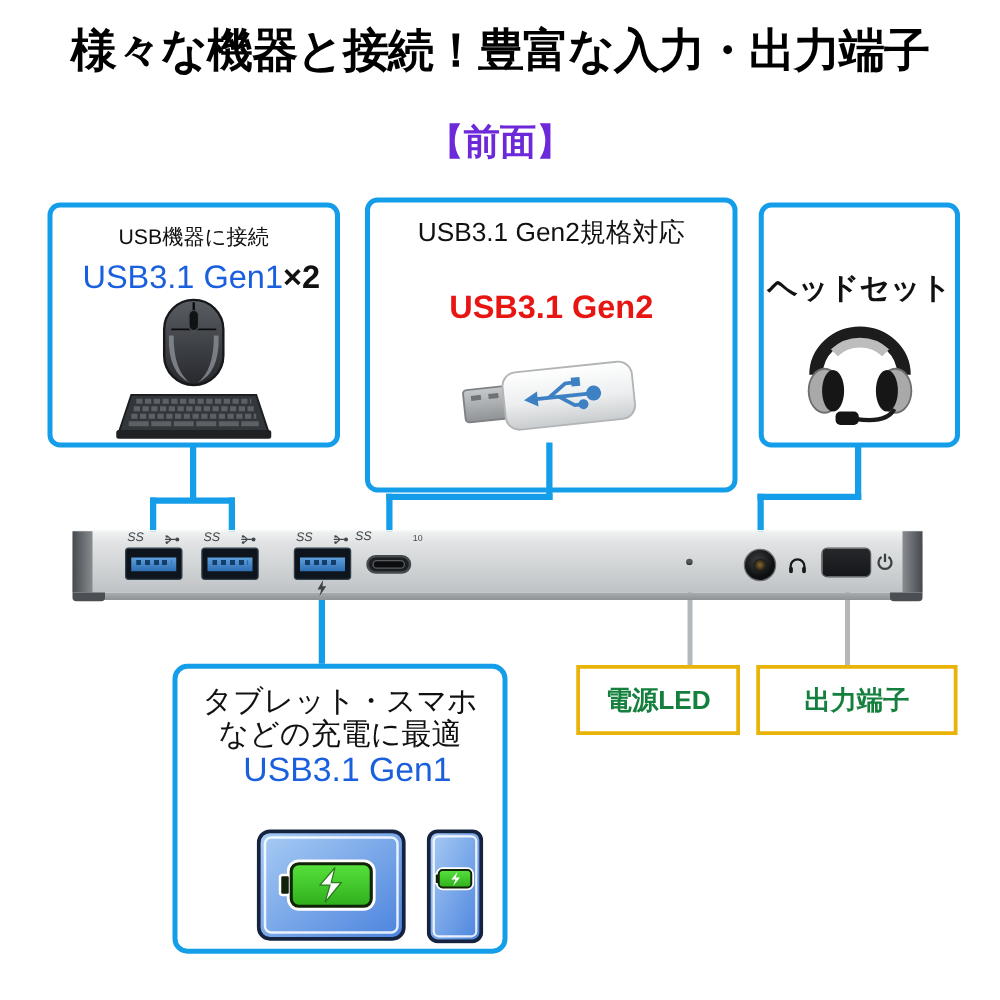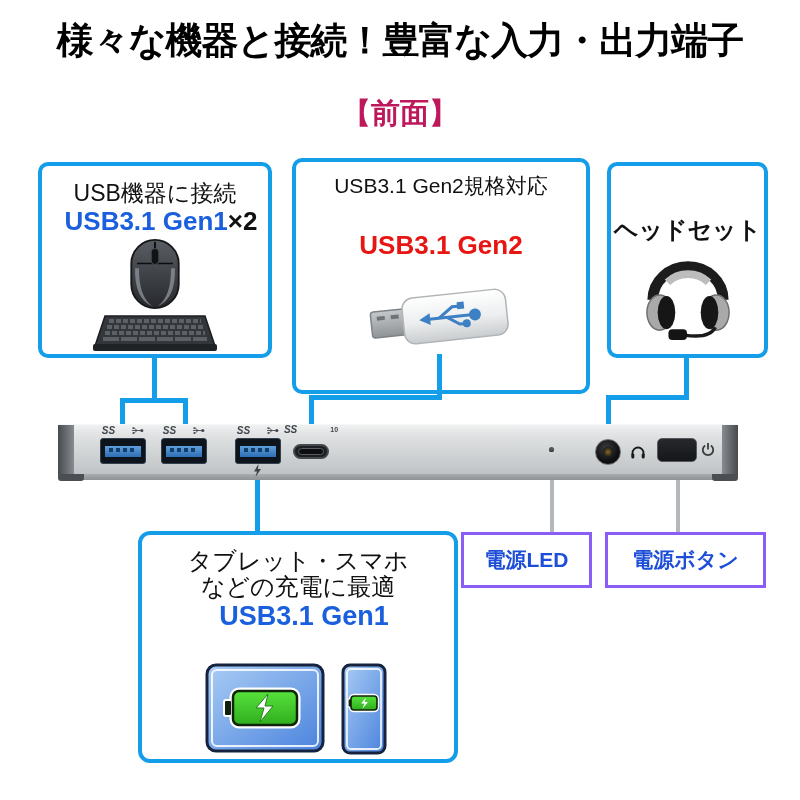--- a/index.html
+++ b/index.html
@@ -2,25 +2,25 @@
 <html><head>
 <meta charset="utf-8">
 <style>
   html,body{margin:0;padding:0;background:#fff;}
   .stage{position:relative;width:800px;height:800px;background:#ffffff;overflow:hidden;
          font-family:"Liberation Sans","DejaVu Sans",sans-serif;color:#111;}
   .abs{position:absolute;}
   .ctr{text-align:center;left:0;right:0;}
 
   .page-title{top:16px;font-size:37px;font-weight:800;letter-spacing:-1px;color:#000;}
-  .subtitle{top:94px;font-size:29px;font-weight:800;color:#be185d;}
+  .subtitle{top:94px;font-size:29px;font-weight:800;color:#6d28d9;}
 
   .cbox{position:absolute;border:4px solid #149de8;border-radius:10px;background:#fff;box-sizing:border-box;}
-  .gbox{position:absolute;border:3px solid #8b5cf6;background:#fff;box-sizing:border-box;
-        display:flex;align-items:center;justify-content:center;font-size:21px;font-weight:700;color:#1d4ed8;}
+  .gbox{position:absolute;border:3px solid #eab308;background:#fff;box-sizing:border-box;
+        display:flex;align-items:center;justify-content:center;font-size:21px;font-weight:700;color:#15803d;}
 
   .vline{position:absolute;width:5px;background:#149de8;}
   .hline{position:absolute;height:5px;background:#149de8;}
   .gline{position:absolute;width:4px;background:#b4b8ba;}
 
   .device{position:absolute;left:58px;top:424px;width:680px;height:49px;
           background:linear-gradient(180deg,#f0f1f1 0%,#dfe1e2 22%,#d2d5d6 55%,#c6c9cb 85%,#bfc2c4 100%);
           border-top:1px solid #f6f7f7;}
   .cap-l{position:absolute;left:0;top:0;width:16px;height:49px;background:linear-gradient(90deg,#46494d,#888b8f);}
   .cap-r{position:absolute;right:0;top:0;width:16px;height:49px;background:linear-gradient(270deg,#46494d,#888b8f);}
@@ -29,36 +29,36 @@
 
   .port-a{position:absolute;width:46px;height:26px;top:438px;background:#0d141b;border:1px solid #33404d;
           border-radius:3px;box-sizing:border-box;}
   .tongue{position:absolute;left:4px;top:7px;width:36px;height:11px;background:linear-gradient(180deg,#5ea0dd,#2e6eb4);}
   .pins{position:absolute;left:8px;top:9px;width:28px;height:4px;
         background:repeating-linear-gradient(90deg,#143e6a 0 4px,rgba(0,0,0,0) 4px 7px);}
   .port-c{position:absolute;left:293px;top:444px;width:36px;height:15px;background:#1d2023;
           border:2px solid #45494d;border-radius:8px;box-sizing:border-box;}
   .port-c-inner{position:absolute;left:3px;right:3px;top:2px;bottom:2px;border-radius:5px;background:#0b0d0e;border:1px solid #5a5e62;}
 
-  .ss{position:absolute;width:46px;display:flex;align-items:center;justify-content:center;gap:16px;
-      font-style:italic;font-weight:700;font-size:10px;color:#41474d;}
+  .ss{position:absolute;width:46px;display:flex;align-items:flex-end;justify-content:center;gap:16px;
+      font-style:italic;font-weight:400;font-size:10px;color:#41474d;}
   .ss sup{font-size:7px;font-style:normal;margin-left:1px;}
 
   .led-dot{position:absolute;left:549px;top:447px;width:5px;height:5px;border-radius:50%;background:#54585c;
            box-shadow:inset 0 -1px 1px #2e3134;}
   .jack{position:absolute;left:595px;top:439px;width:26px;height:26px;border-radius:50%;
         background:radial-gradient(circle at 42% 35%,#3a3d40 0%,#0e0f10 62%);border:1px solid #6a6e72;box-sizing:border-box;}
   .jack-in{position:absolute;left:7px;top:7px;width:10px;height:10px;border-radius:50%;
            background:radial-gradient(circle,#8a6a30 0%,#131414 75%);}
   .pwr-btn{position:absolute;left:657px;top:438px;width:40px;height:24px;border-radius:5px;
            background:linear-gradient(180deg,#26282b,#141619);border:1px solid #55585c;box-sizing:border-box;}
 
   .b-line{position:absolute;left:0;right:0;text-align:center;white-space:nowrap;}
-  .f23{font-size:23px;} .f21{font-size:21px;} .f24{font-size:24px;}
-  .spec-blue{color:#1a5fdd;font-weight:700;margin-left:12px;}
+  .f23{font-size:17px;} .f21{font-size:21px;} .f24{font-size:24px;}
+  .spec-blue{color:#1a5fdd;font-weight:400;margin-left:12px;}
   .spec-red{color:#e81613;font-weight:800;}
   .svg-ctr{position:absolute;left:50%;transform:translateX(-50%);}
 </style>
 </head>
 <body>
 
 <div class="stage">
 
   <div class="abs ctr page-title">様々な機器と接続！豊富な入力・出力端子</div>
   <div class="abs ctr subtitle">【前面】</div>
@@ -232,21 +232,21 @@
     <path d="M2.5 11 v-2 a5.5 5.5 0 0 1 11 0 v2" stroke="#17191b" stroke-width="1.8" fill="none"></path>
     <rect x="1.3" y="9.3" width="3" height="5.2" rx="1.5" fill="#17191b"></rect>
     <rect x="11.7" y="9.3" width="3" height="5.2" rx="1.5" fill="#17191b"></rect>
   </svg>
   <div class="pwr-btn"></div>
   <svg class="abs" style="left:701px;top:442px;" width="14" height="15" viewBox="0 0 14 15">
     <path d="M4.2 3.6 a5.2 5.2 0 1 0 5.6 0" fill="none" stroke="#3a3e42" stroke-width="1.8"></path>
     <line x1="7" y1="1" x2="7" y2="7.5" stroke="#3a3e42" stroke-width="1.8"></line>
   </svg>
 
-  <div class="cbox" style="left:138px;top:531px;width:320px;height:232px;border-radius:12px;">
+  <div class="cbox" style="left:138px;top:531px;width:268px;height:232px;border-radius:12px;">
     <div class="b-line f24" style="top:10px;font-weight:500;">タブレット・スマホ</div>
     <div class="b-line f24" style="top:36px;font-weight:500;">などの充電に最適</div>
     <div class="b-line spec-blue" style="top:66px;font-size:27px;">USB3.1 Gen1</div>
     <svg class="abs" style="left:63px;top:128px;" width="120" height="90" viewBox="0 0 120 90">
       <defs>
         <linearGradient id="tb" x1="0" y1="0" x2="1" y2="1">
           <stop offset="0" stop-color="#aacdf4"></stop>
             <stop offset="1" stop-color="#4a82dd"></stop>
         </linearGradient>
         <linearGradient id="gb" x1="0" y1="0" x2="0" y2="1">
@@ -268,16 +268,16 @@
       <rect x="7" y="36" width="4" height="8" rx="1" fill="#10200c" stroke="#ffffff" stroke-width="1.2"></rect>
       <rect x="10" y="33" width="26" height="14" rx="3" fill="url(#gb)" stroke="#0f2408" stroke-width="1.6"></rect>
       <path d="M25 34.5 L20 40.5 h3.4 L21.5 45.8 L27 39 h-3.4 Z" fill="#ffffff"></path>
     </svg>
   </div>
 
   <div class="gbox" style="left:461px;top:532px;width:131px;height:56px;">
     <span>電源LED</span>
   </div>
   <div class="gbox" style="left:605px;top:532px;width:161px;height:56px;">
-    <span>電源ボタン</span>
+    <span>出力端子</span>
   </div>
 
 </div>
 
 </body></html>

